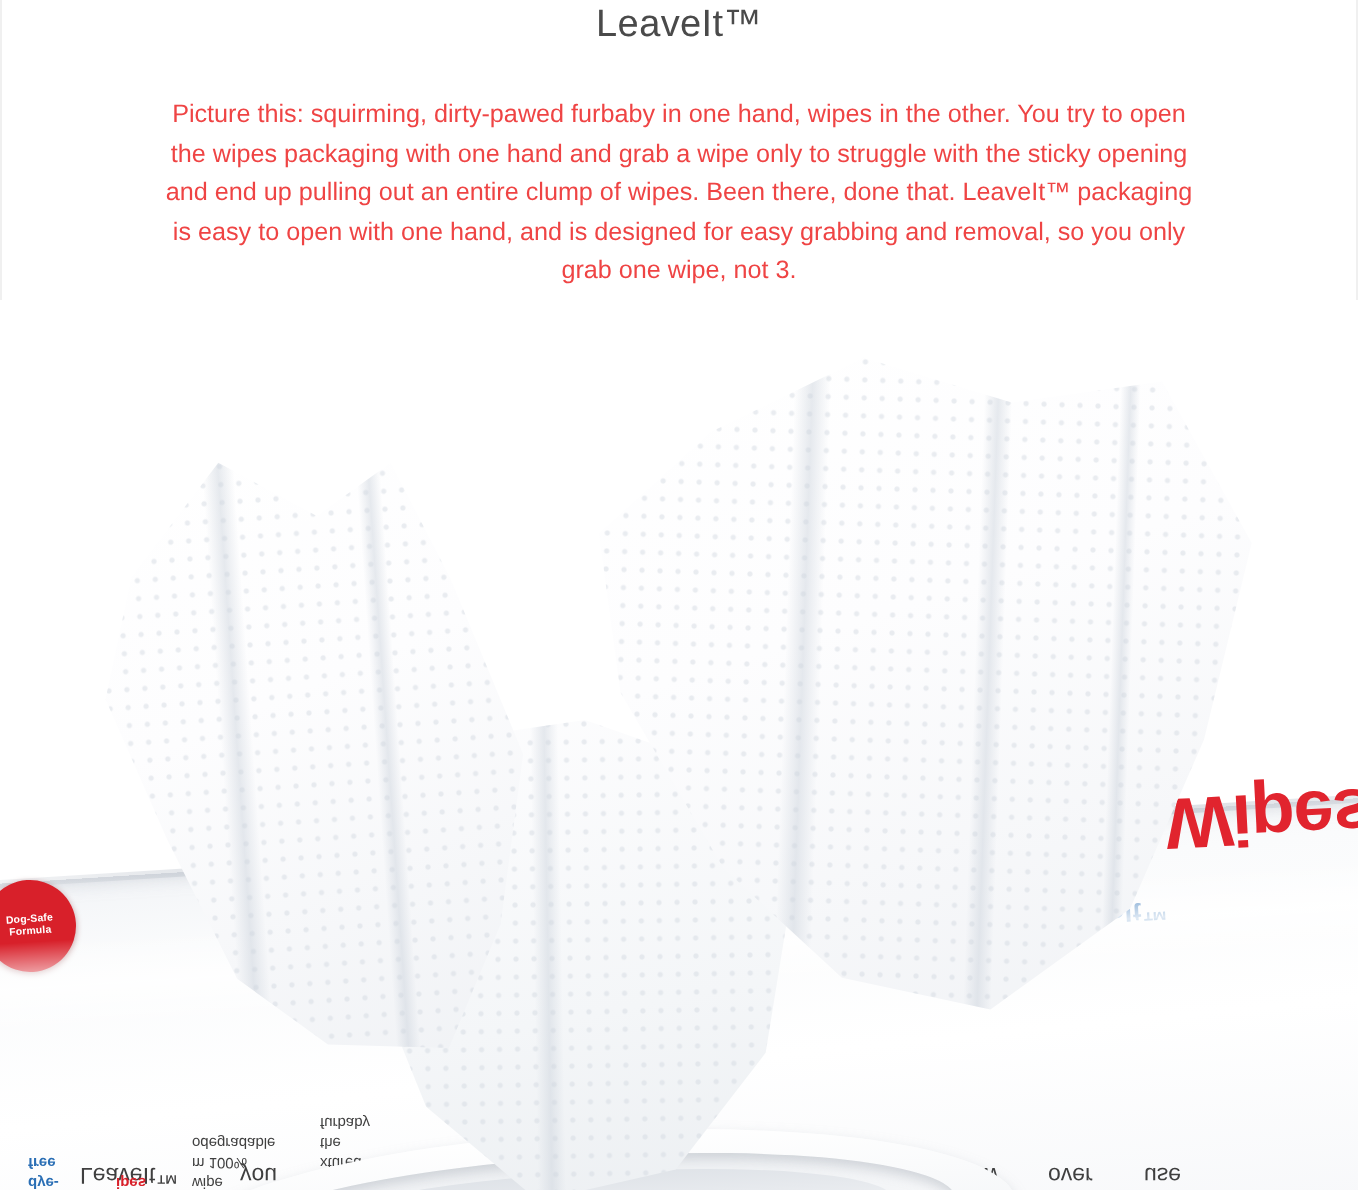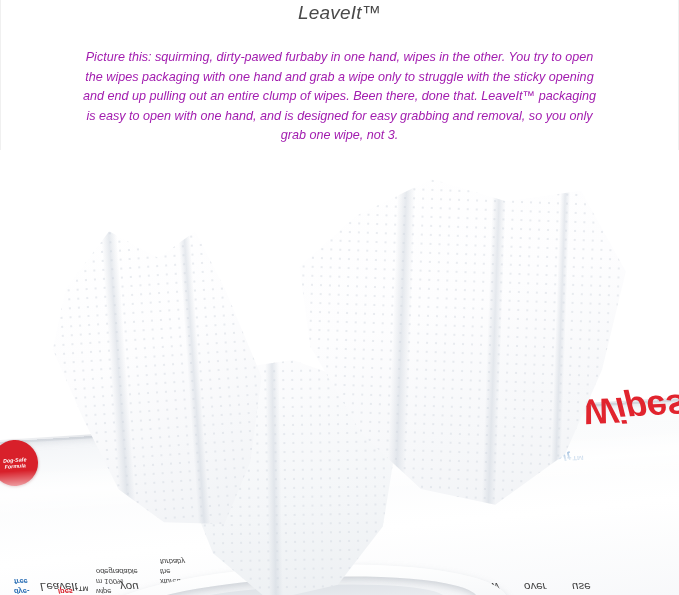--- a/index.html
+++ b/index.html
@@ -9,21 +9,20 @@
   }
   body {
     font-family: "Liberation Sans", sans-serif;
   }
   .page {
     position: relative;
     width: 679px;
     height: 595px;
     background: #ffffff;
     overflow: hidden;
-    font-style: italic;
   }
 
   
   .copy-block {
     position: absolute;
     left: 0;
     top: 0;
     width: 679px;
     text-align: center;
   }
@@ -34,21 +33,21 @@
     letter-spacing: 0.2px;
     margin: 0;
     padding-top: 0px;
     line-height: 26px;
   }
   .product-desc {
     margin: 0;
     padding: 22px 82px 0 82px;
     font-size: 12.6px;
     line-height: 19.5px;
-    color: #a21caf;
+    color: #ef4444;
     font-weight: 400;
   }
 
   
   .photo {
     position: absolute;
     left: 0;
     top: 150px;
     width: 679px;
     height: 445px;

